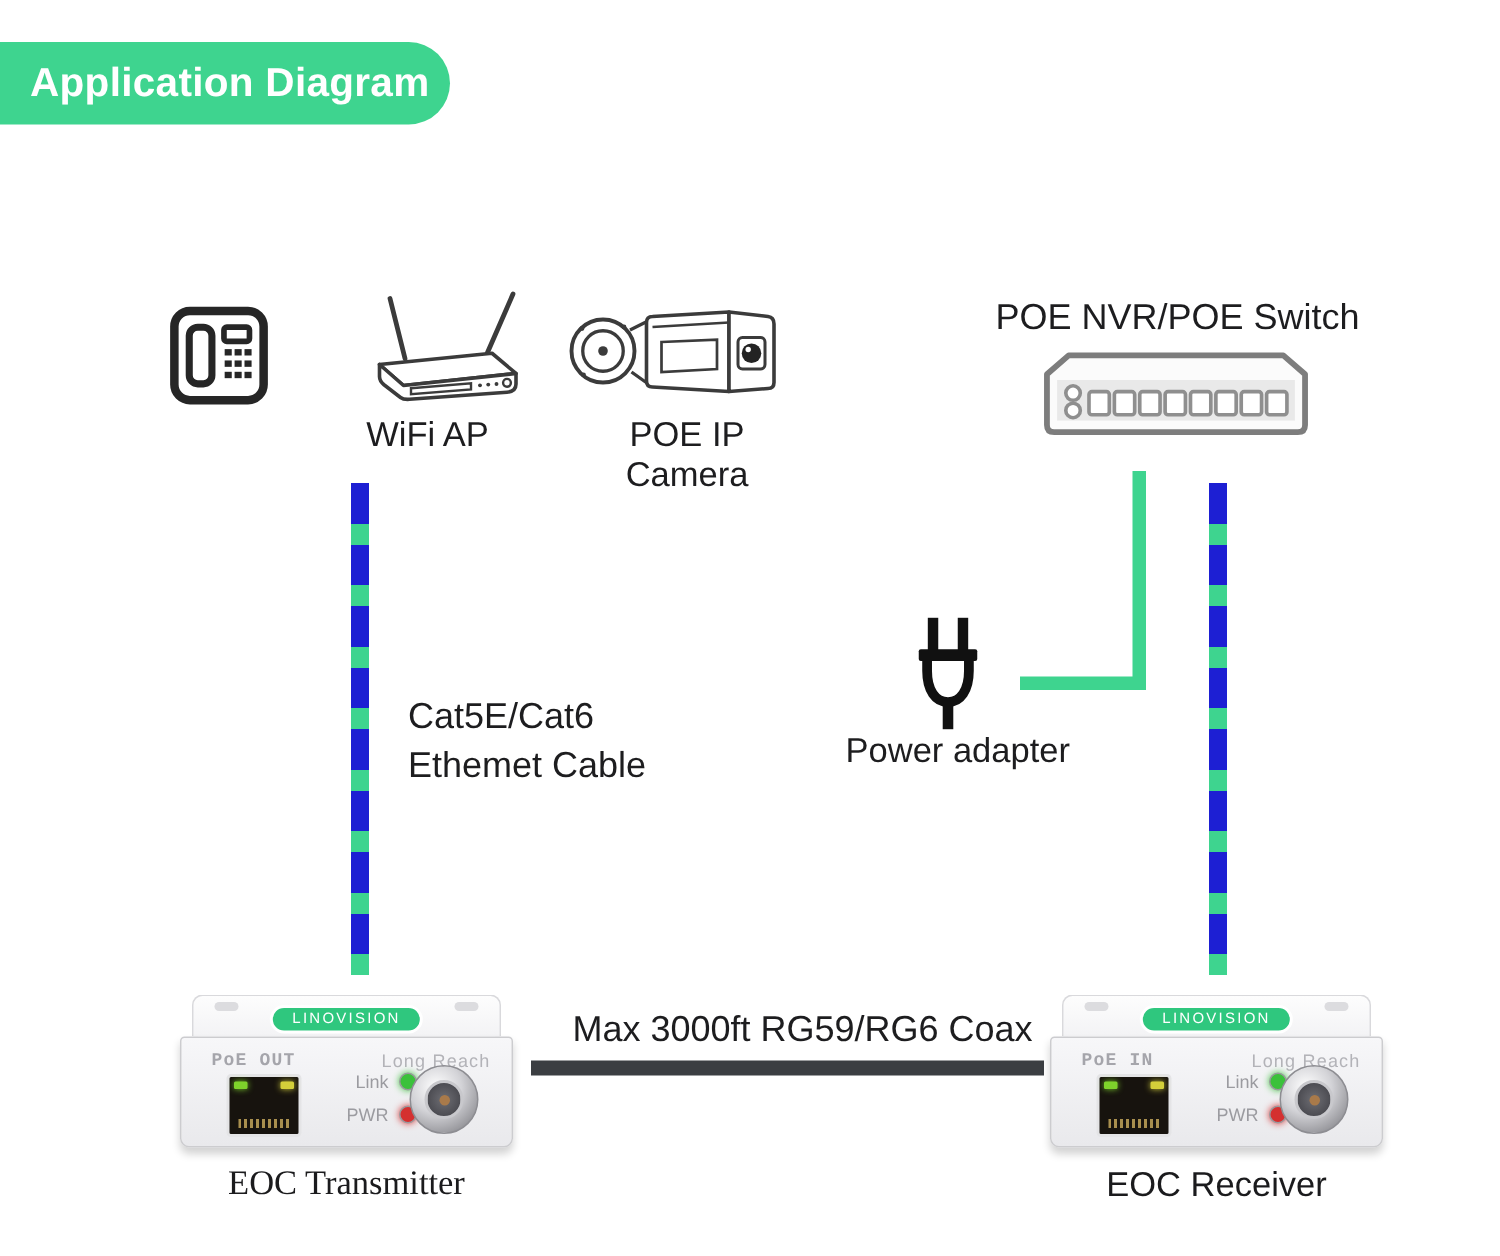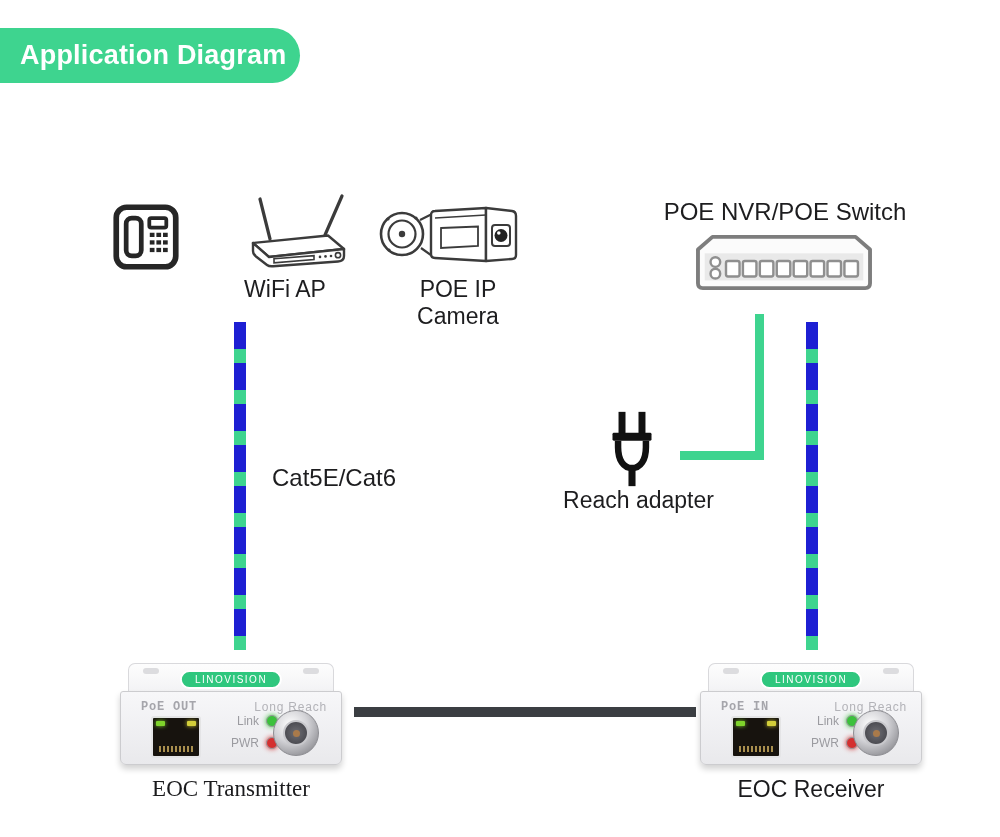--- a/index.html
+++ b/index.html
@@ -169,36 +169,38 @@
 
   <div class="lbl lbl-23 center" style="left:225px; top:276px; width:120px;">WiFi AP</div>
   <div class="lbl lbl-23 center" style="left:378px; top:276px; width:160px;">POE IP Camera</div>
   <div class="lbl lbl-24 center" style="left:660px; top:198px; width:250px;">POE NVR/POE Switch</div>
 
   <div class="cable" style="left:234px; top:322px; height:328px;"></div>
   <div class="cable" style="left:806px; top:322px; height:328px;"></div>
 
   <div class="lbl lbl-24" style="left:272px; top:461px; line-height:33px;">
     <div>Cat5E/Cat6</div>
+    <div>Ethemet Cable</div>
   </div>
 
   <div class="power-line" style="left:755px; top:314px; width:9px; height:146px;"></div>
   <div class="power-line" style="left:680px; top:451px; width:84px; height:9px;"></div>
 
   <div class="iconbox" style="left:606px; top:410px;">
     <svg width="52" height="78" viewBox="0 0 56 84">
       <rect x="13.5" y="2" width="7.5" height="24" fill="#111111"></rect>
       <rect x="35" y="2" width="7.5" height="24" fill="#111111"></rect>
       <rect x="7" y="24.5" width="42" height="8.5" rx="1.5" fill="#111111"></rect>
       <path d="M13,33 L13,40 C13,54 19,62.5 28,62.5 C37,62.5 43,54 43,40 L43,33" fill="none" stroke="#111111" stroke-width="7"></path>
       <rect x="24.2" y="62" width="7.6" height="20" fill="#111111"></rect>
     </svg>
   </div>
-  <div class="lbl lbl-23 center" style="left:556px; top:487px; width:165px;">Reach adapter</div>
-
+  <div class="lbl lbl-23 center" style="left:556px; top:487px; width:165px;">Power adapter</div>
+
+  <div class="lbl lbl-24 center" style="left:375px; top:673px; width:320px;">Max 3000ft RG59/RG6 Coax</div>
   <div class="coax-line"></div>
 
   <div class="device" style="left:120px; top:663px;">
     <div class="device-top">
       <div class="screw left"></div>
       <div class="screw right"></div>
       <div class="brand-oval">LINOVISION</div>
     </div>
     <div class="device-front">
       <div class="molded port-label">PoE  OUT</div>

